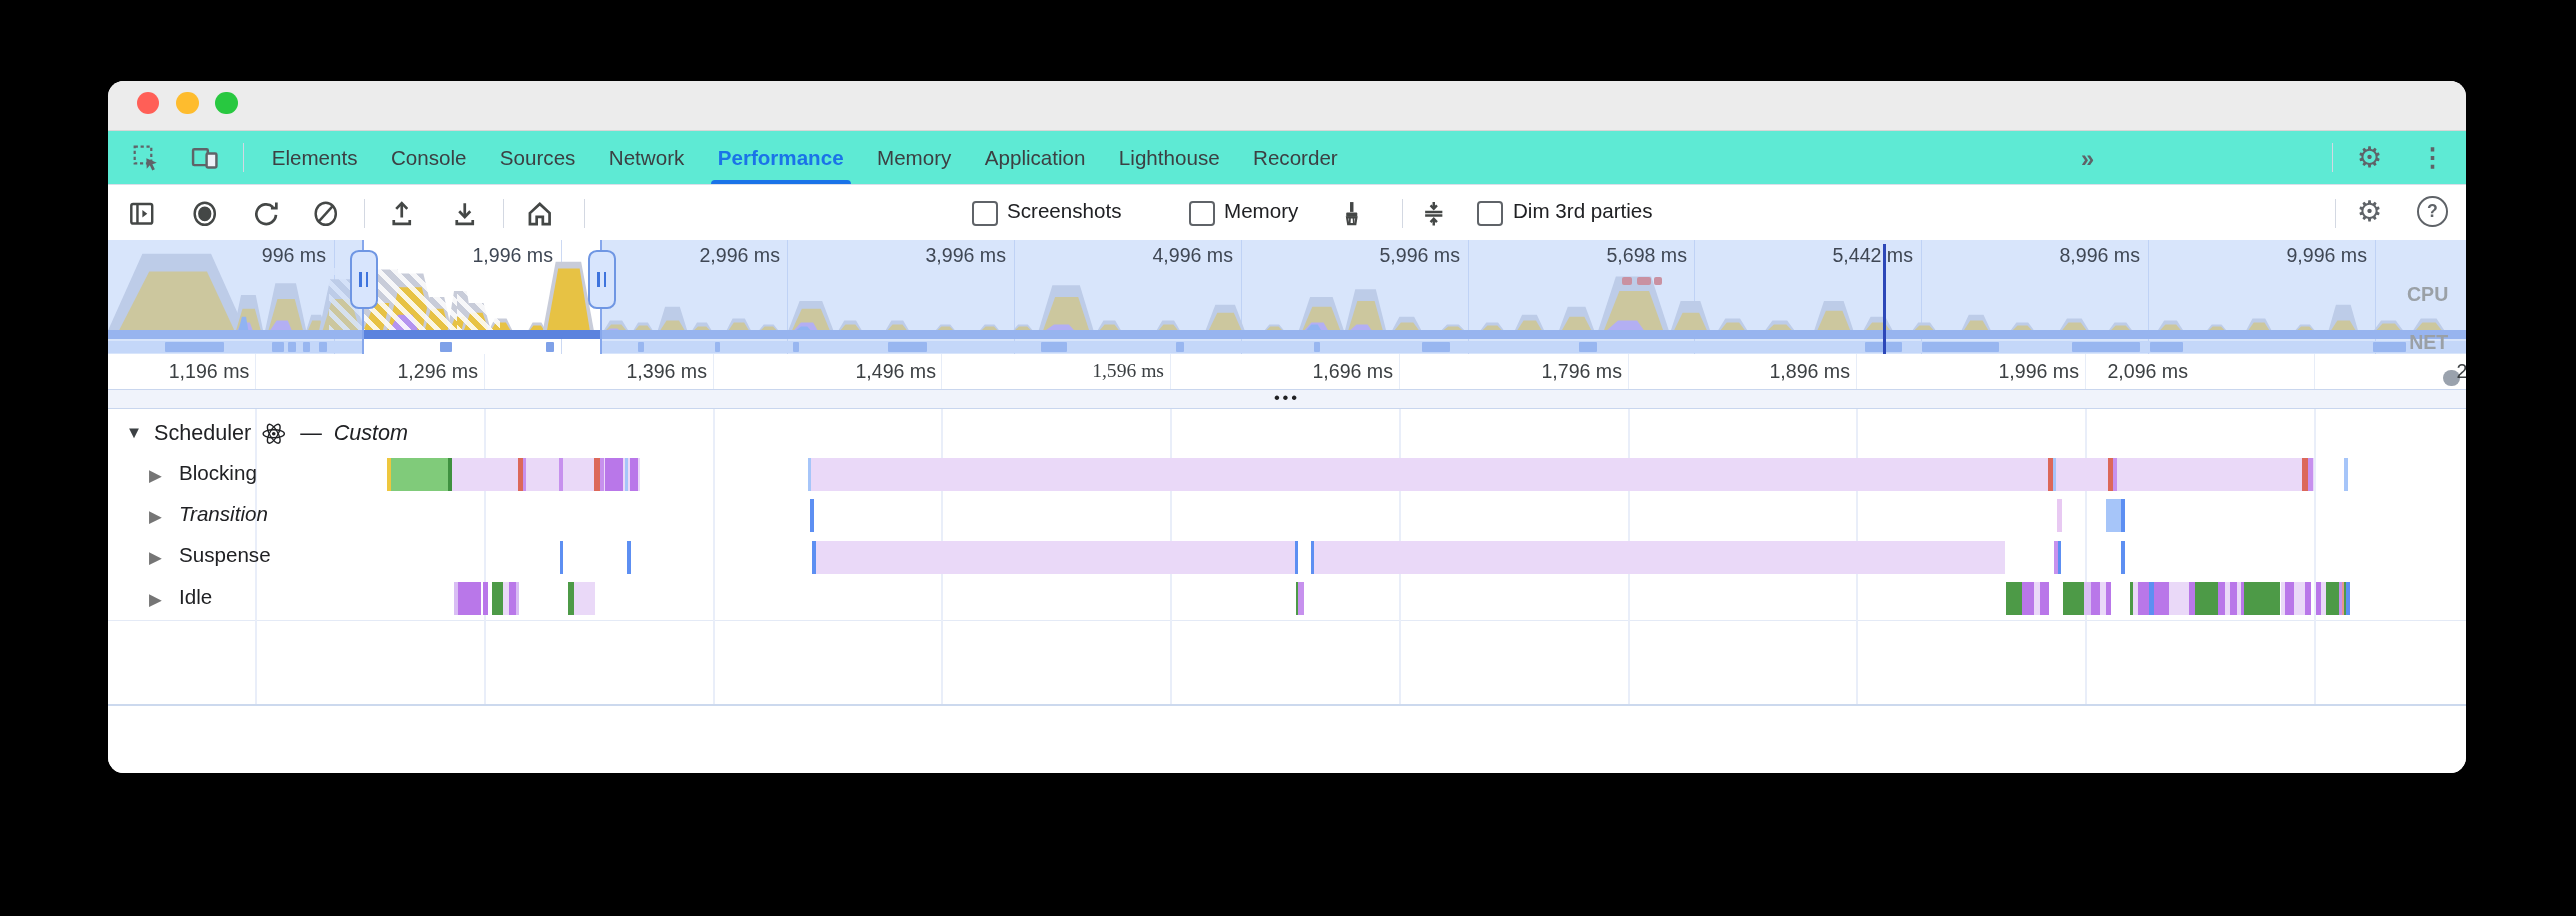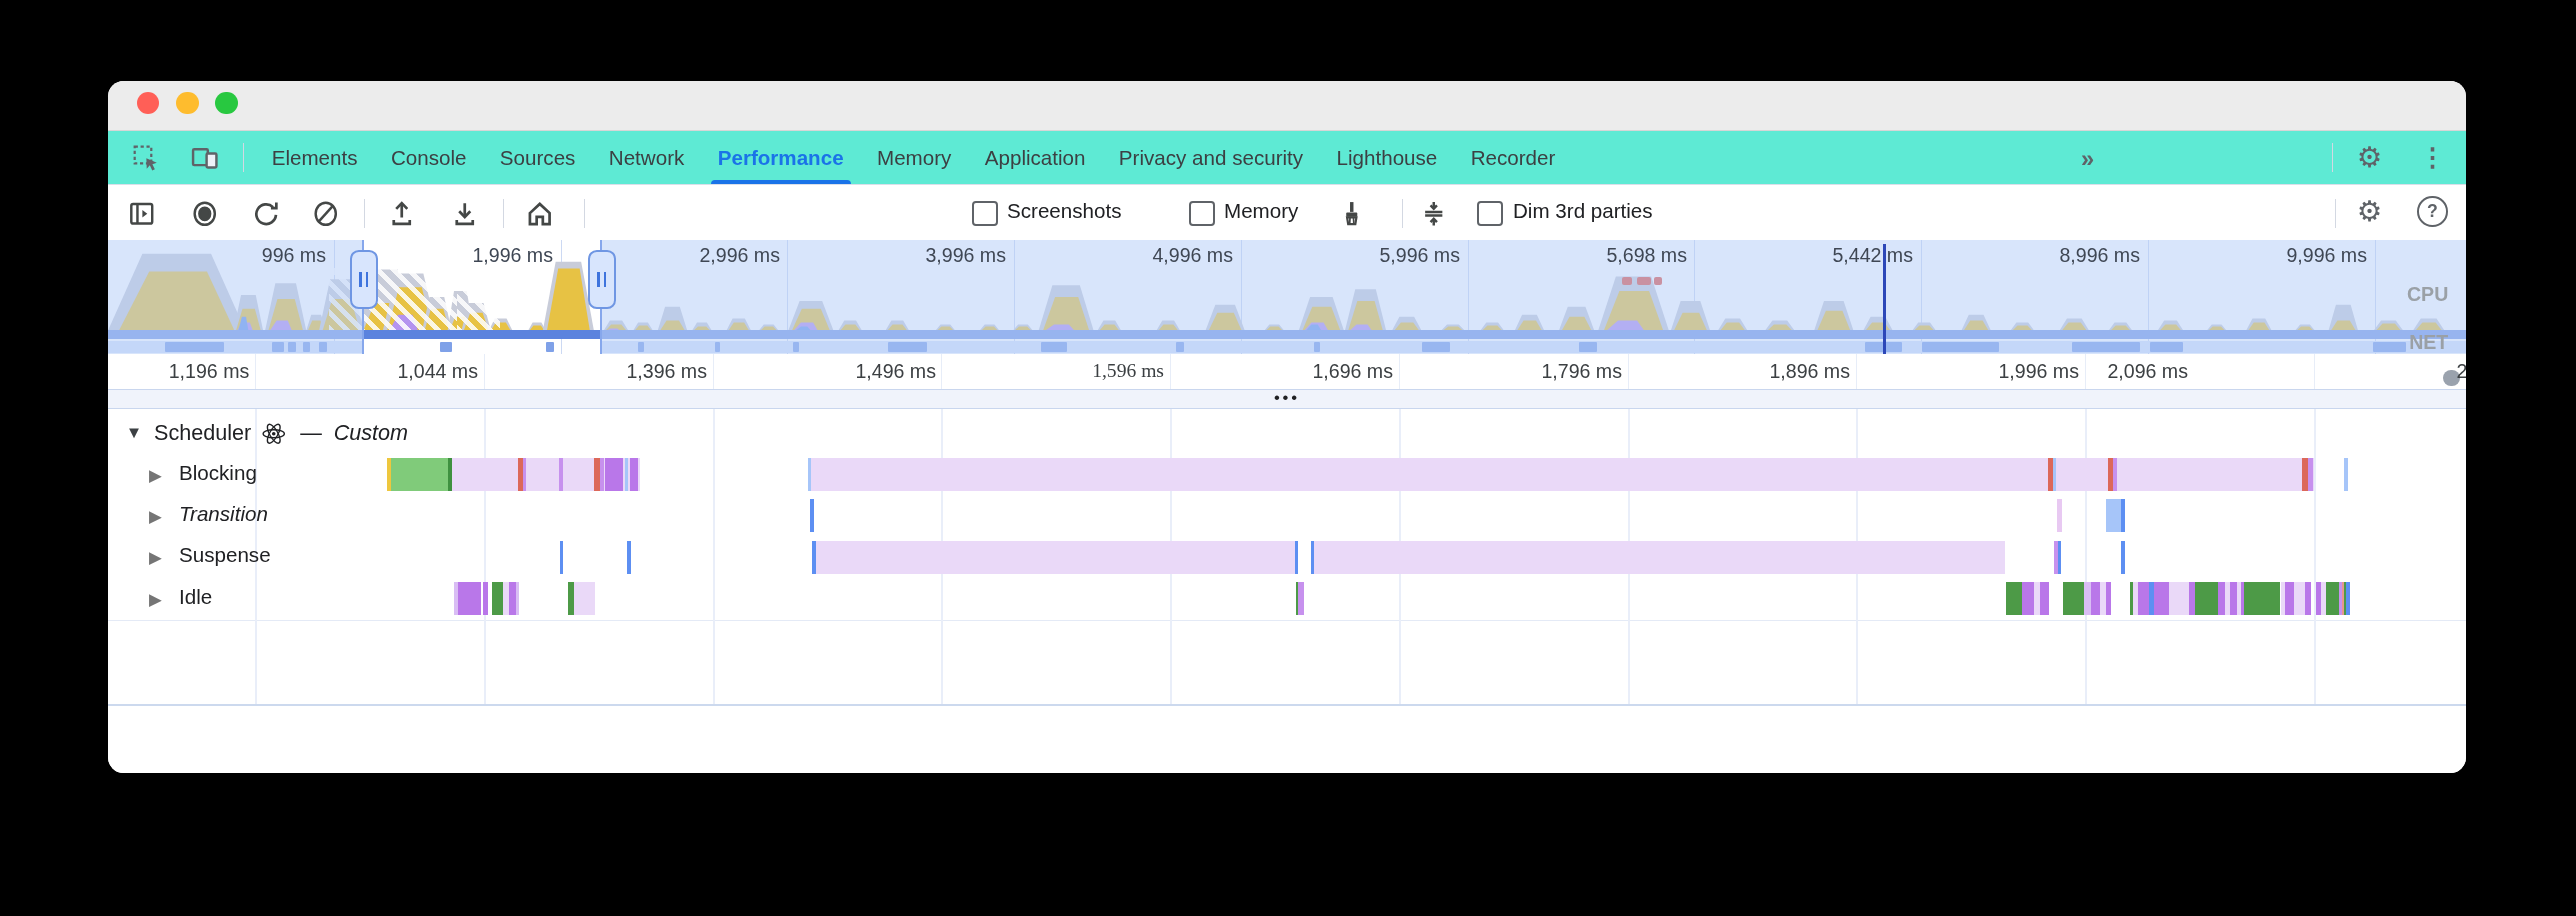--- a/index.html
+++ b/index.html
@@ -98,21 +98,20 @@
       </span>
       <span class="vsep" style="left:135px"></span>
       <div class="tabs" id="tabs">
           <div class="tab">Elements</div>
           <div class="tab">Console</div>
           <div class="tab">Sources</div>
           <div class="tab">Network</div>
           <div class="tab active">Performance</div>
           <div class="tab">Memory</div>
           <div class="tab">Application</div>
-          <div class="tab">Privacy and security</div>
           <div class="tab">Lighthouse</div>
           <div class="tab">Recorder</div>
         </div>
       <span class="iconbtn" style="left:1963px;top:12.8px">
         <span class="chev">»</span>
       </span>
       <span class="vsep" style="left:2224px"></span>
       <span class="iconbtn" style="left:2246px">
         <span class="glyph" style="font-size:28.5px">⚙</span>
       </span>
@@ -398,21 +397,21 @@
         </div>
       <div class="sidelab" style="top:43px">CPU</div>
       <div class="sidelab" style="top:91px">NET</div>
     </div>
 
     <div class="ruler" id="ruler">
       <div class="thumb"></div>
     <div class="rgrid" style="left: 147px;"></div>
         <div class="rlab" style="left: -15.7px;">1,196 ms</div>
         <div class="rgrid" style="left: 376px;"></div>
-        <div class="rlab" style="left: 213px;">1,044 ms</div>
+        <div class="rlab" style="left: 213px;">1,296 ms</div>
         <div class="rgrid" style="left: 605px;"></div>
         <div class="rlab" style="left: 442px;">1,396 ms</div>
         <div class="rgrid" style="left: 833px;"></div>
         <div class="rlab" style="left: 671px;">1,496 ms</div>
         <div class="rgrid" style="left: 1062px;"></div>
         <div class="rlab" style="left: 899px; font-family: Liberation Serif, serif;">1,596 ms</div>
         <div class="rgrid" style="left: 1291px;"></div>
         <div class="rlab" style="left: 1128px;">1,696 ms</div>
         <div class="rgrid" style="left: 1520px;"></div>
         <div class="rlab" style="left: 1357px;">1,796 ms</div>

